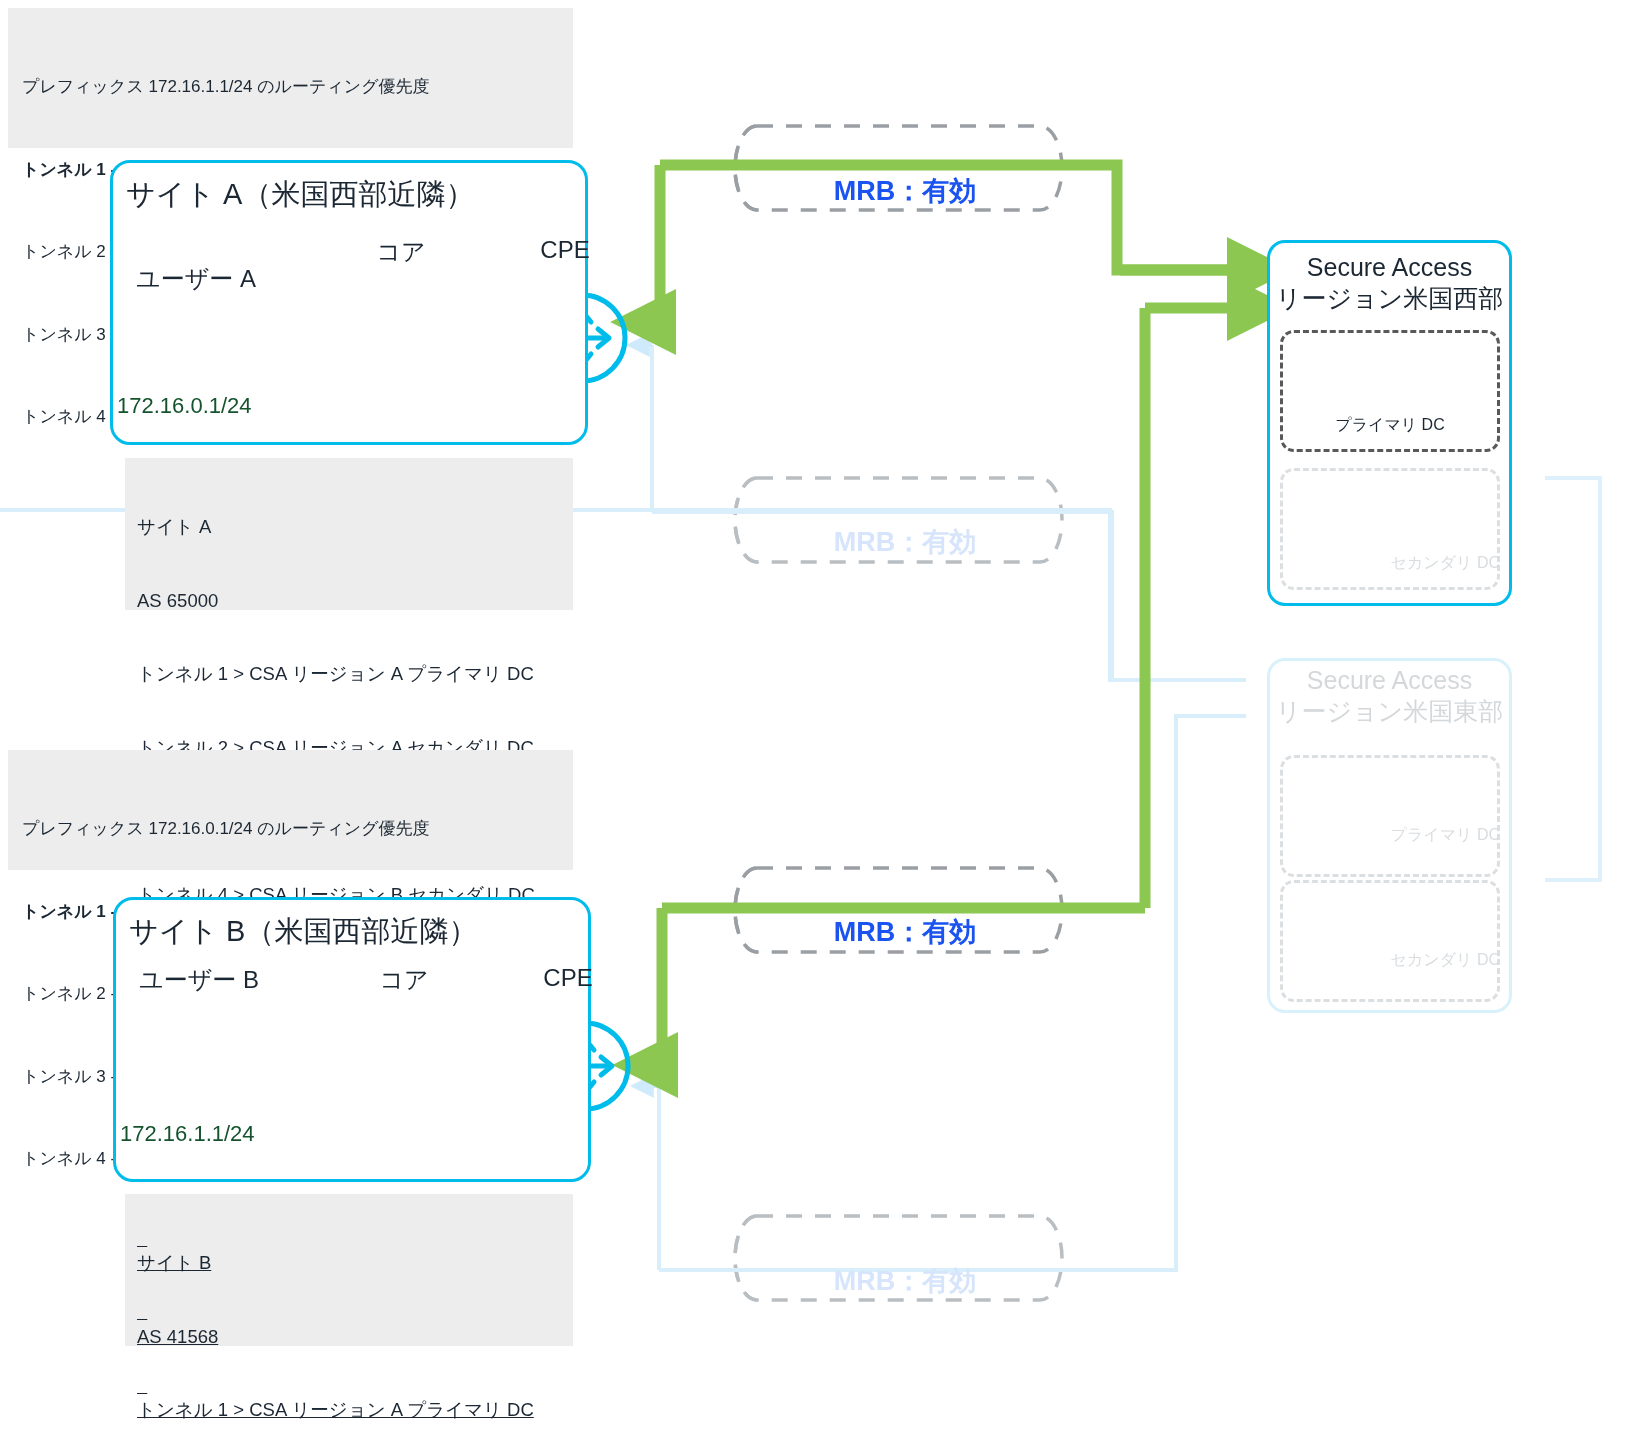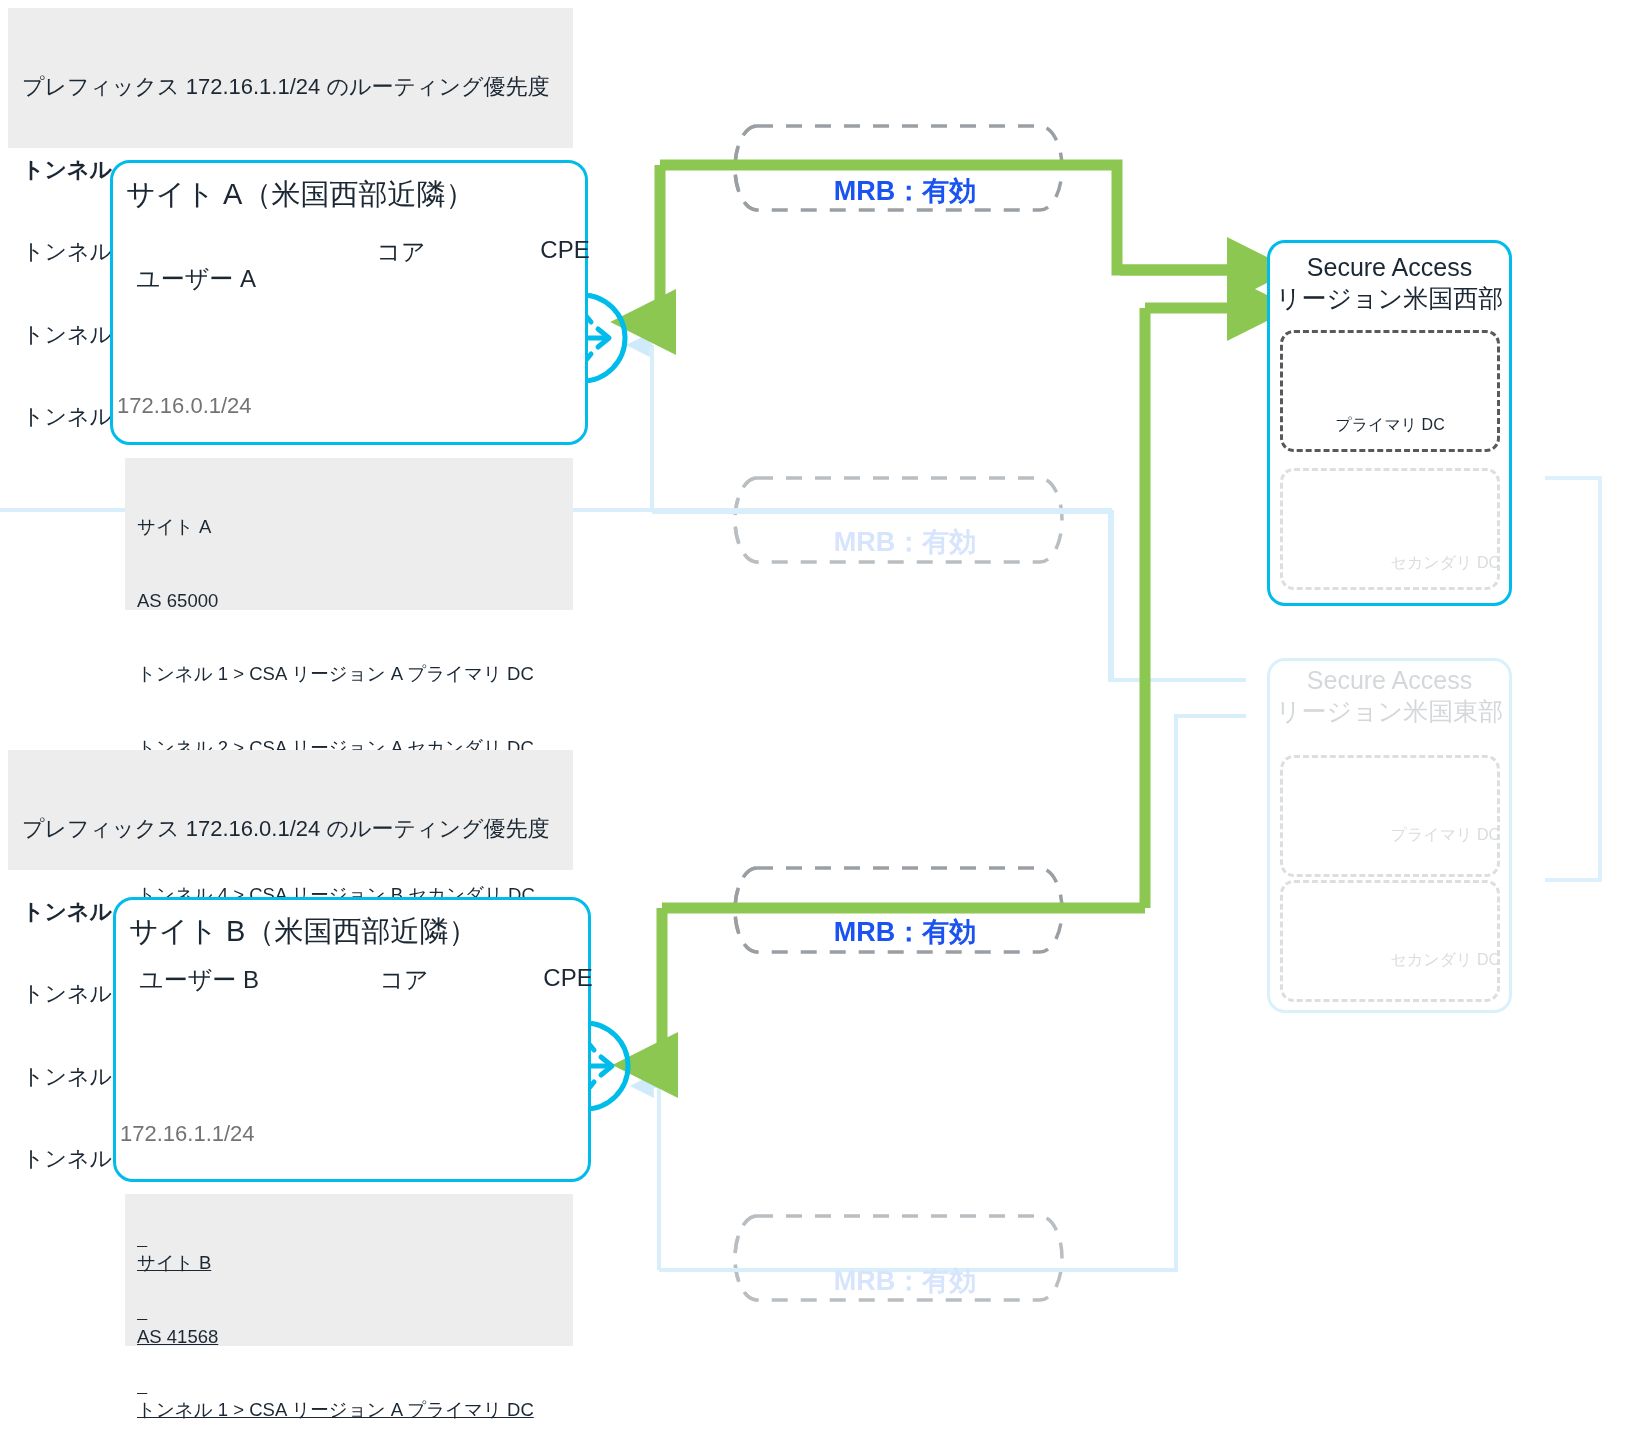--- a/index.html
+++ b/index.html
@@ -8,38 +8,38 @@
     font-family:"Liberation Sans","DejaVu Sans",sans-serif;
     color:#1b2733;
   }
   .layer{position:absolute;left:0;top:0;width:1640px;height:1436px;}
   svg.layer{pointer-events:none;}
 
   
   .infobox{
     position:absolute;background:#ededed;box-sizing:border-box;
     padding:10px 14px 12px 14px;
-    font-size:22px;line-height:27.5px;color:#1b2733;
+    font-size:17px;line-height:27.5px;color:#1b2733;
     white-space:pre;
   }
   .infobox .b{font-weight:bold;}
 
   
   .sitecard{
     position:absolute;box-sizing:border-box;
     border:3px solid #00bceb;border-radius:20px;background:#fff;
   }
   .site-title{
     position:absolute;font-size:29px;color:#1b2733;white-space:nowrap;
   }
   .node-label{
     position:absolute;font-size:24px;color:#1b2733;white-space:nowrap;text-align:center;
   }
   .ipaddr{
-    position:absolute;font-size:22px;color:#737373;white-space:nowrap;
+    position:absolute;font-size:22px;color:#14532d;white-space:nowrap;
   }
 
   
   .regioncard{
     position:absolute;box-sizing:border-box;background:#fff;
     border:3px solid #00bceb;border-radius:18px;
   }
   .regioncard.faded{border-color:#d8f1fb;}
   .region-title{
     position:absolute;text-align:center;font-size:25px;line-height:31px;

